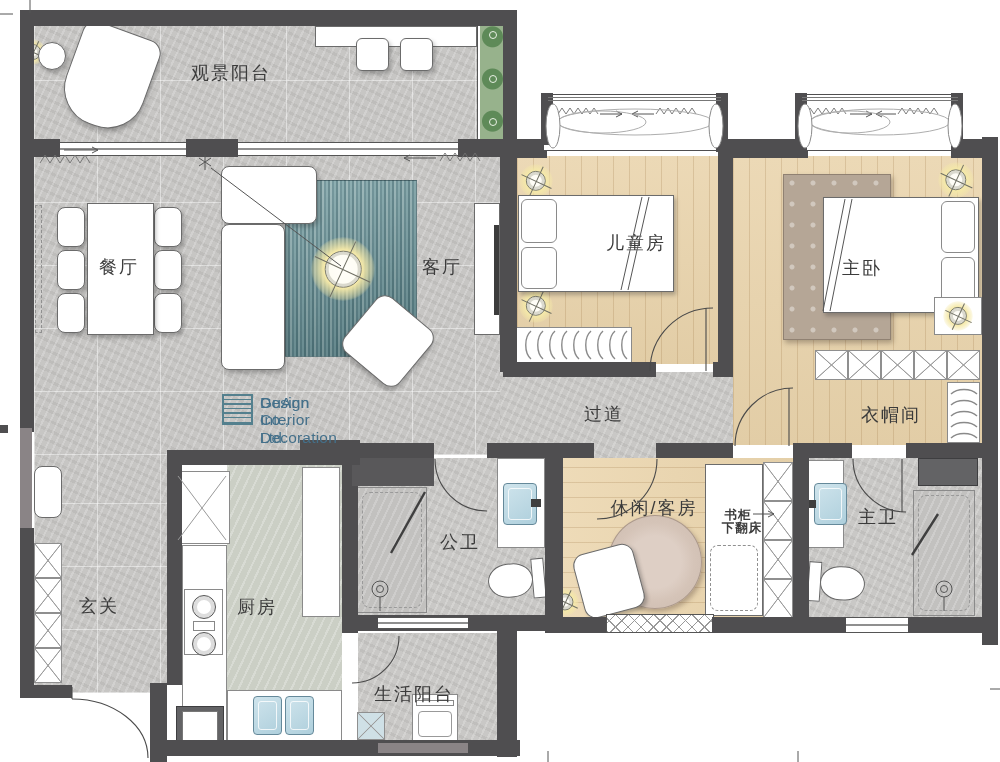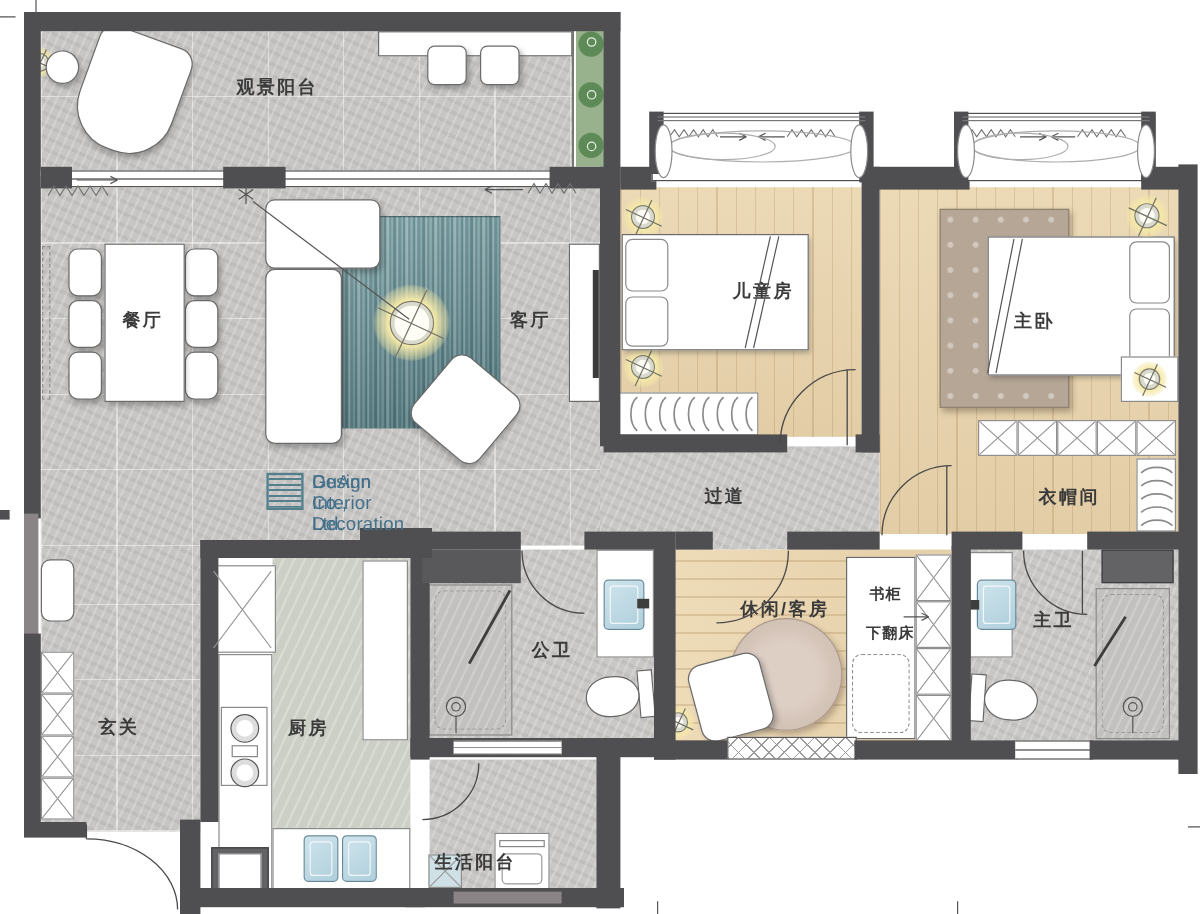--- a/index.html
+++ b/index.html
@@ -84,21 +84,21 @@
      border:1px solid rgba(140,120,105,.55);}
 
   .plant{background:
      radial-gradient(circle at 50% 16%,#5e8a58 0 10px,rgba(0,0,0,0) 11px),
      radial-gradient(circle at 50% 50%,#5e8a58 0 10px,rgba(0,0,0,0) 11px),
      radial-gradient(circle at 50% 84%,#5e8a58 0 10px,rgba(0,0,0,0) 11px),
      #97b28c;border:1px solid #555;box-shadow:inset 0 0 0 2px #fff;z-index:3;}
   .plant s{position:absolute;left:50%;width:6px;height:6px;border:1px solid #e8f0e4;border-radius:50%;transform:translateX(-50%);}
 
   
-  .rlabel{z-index:6;transform:translate(-50%,-50%);font-size:15px;font-weight:700;
+  .rlabel{z-index:6;transform:translate(-50%,-50%);font-size:18px;font-weight:400;
           color:#3b3b3b;letter-spacing:2px;white-space:nowrap;}
   .slabel{z-index:6;transform:translate(-50%,-50%);font-size:12.5px;font-weight:700;
           color:#3b3b3b;letter-spacing:1px;white-space:nowrap;}
   #logo{left:222px;top:394px;z-index:6;display:flex;gap:7px;align-items:flex-start;}
   #logo .lbox{position:relative;width:31px;height:31px;border:2px solid #54808e;
      background:repeating-linear-gradient(0deg,#54808e 0 1.4px,rgba(0,0,0,0) 1.4px 4.6px);}
   #logo .ltxt{position:relative;font-size:15.5px;line-height:1.12;color:#44708a;font-weight:500;letter-spacing:.2px;}
 
   svg.ov{position:absolute;left:0;top:0;z-index:7;pointer-events:none;}
 </style>
@@ -321,22 +321,22 @@
   <div class="rlabel" style="left:442px;top:267px;">客厅</div>
   <div class="rlabel" style="left:636px;top:243px;">儿童房</div>
   <div class="rlabel" style="left:862px;top:268px;">主卧</div>
   <div class="rlabel" style="left:604px;top:414px;">过道</div>
   <div class="rlabel" style="left:891px;top:415px;">衣帽间</div>
   <div class="rlabel" style="left:460px;top:542px;">公卫</div>
   <div class="rlabel" style="left:632px;top:508px;margin-left:22px;">休闲/客房</div>
   <div class="rlabel" style="left:878px;top:517px;">主卫</div>
   <div class="rlabel" style="left:99px;top:606px;">玄关</div>
   <div class="rlabel" style="left:257px;top:607px;">厨房</div>
-  <div class="rlabel" style="left:396px;top:694px;margin-top:25px;">生活阳台</div>
-  <div class="slabel" style="left:738px;top:496px;font-family:Liberation Serif, serif;">书柜</div>
+  <div class="rlabel" style="left:414px;top:694px;">生活阳台</div>
+  <div class="slabel" style="left:738px;top:515px;font-family:Liberation Serif, serif;">书柜</div>
   <div class="slabel" style="left:742px;top:528px;">下翻床</div>
 
   <div id="logo">
     <div class="lbox"></div>
     <div class="ltxt">
       <div>GuAnn Interior Decoration</div>
       <div>Design Co., Ltd.</div>
     </div>
   </div>
 

